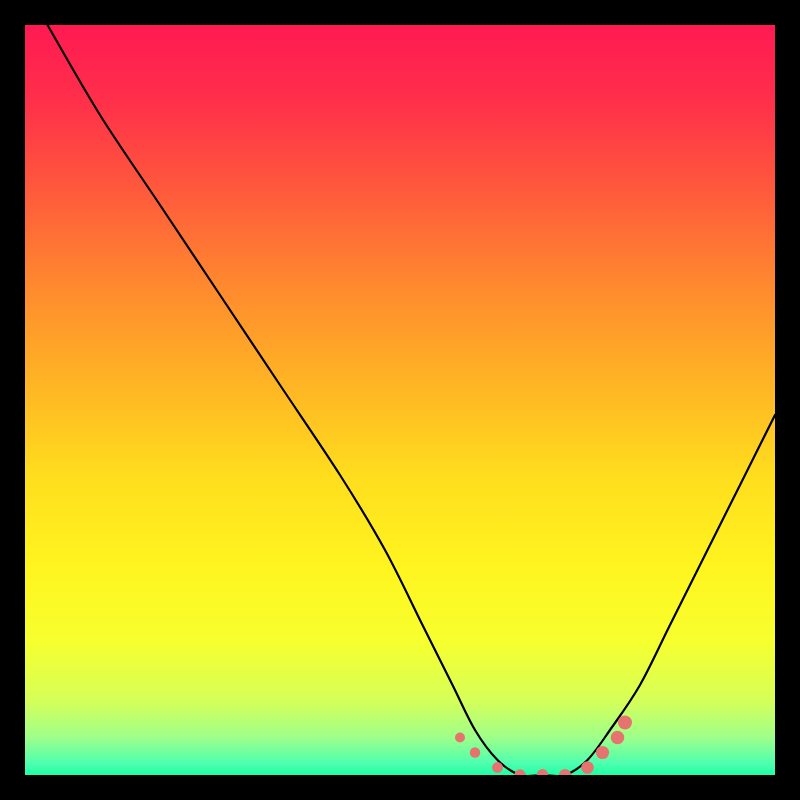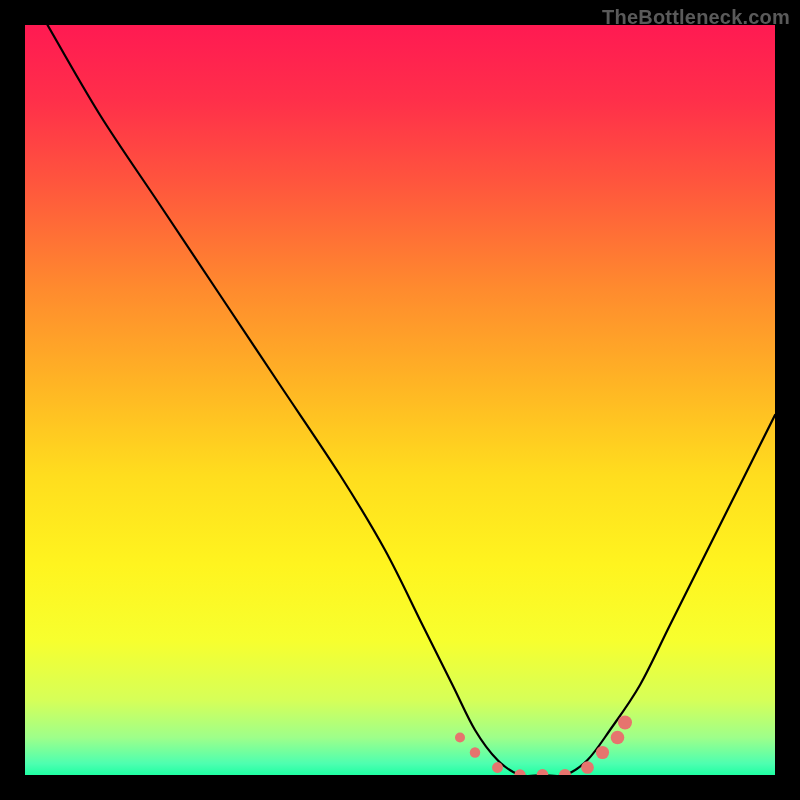--- a/index.html
+++ b/index.html
@@ -25,21 +25,20 @@
     left: 25px;
     top: 25px;
     width: 750px;
     height: 750px;
   }
   .plot-area svg { display: block; }
 </style>
 </head>
 <body>
 <div class="frame">
-  <div class="watermark">TheBottleneck.com</div>
 
   <div class="plot-area">
     <svg id="chart-svg" width="750" height="750" viewBox="0 0 750 750" preserveAspectRatio="none">
       <defs>
         <linearGradient id="bg-grad" x1="0" y1="0" x2="0" y2="1">
             <stop offset="0.00%" stop-color="#ff1a52"></stop>
             <stop offset="10.00%" stop-color="#ff2f4a"></stop>
             <stop offset="22.00%" stop-color="#ff593c"></stop>
             <stop offset="35.00%" stop-color="#ff8a2e"></stop>
             <stop offset="48.00%" stop-color="#ffb524"></stop>

